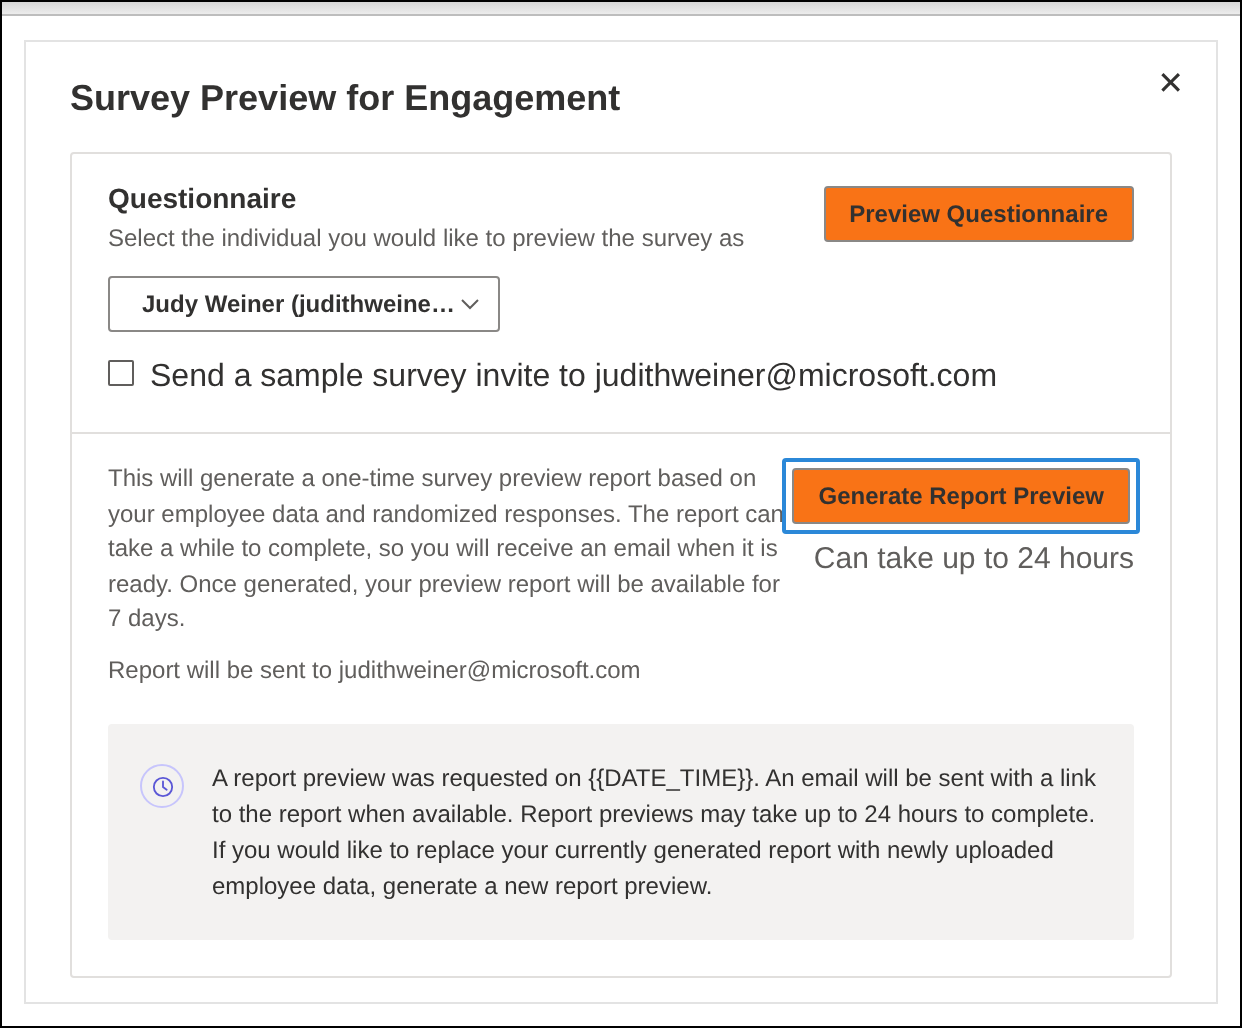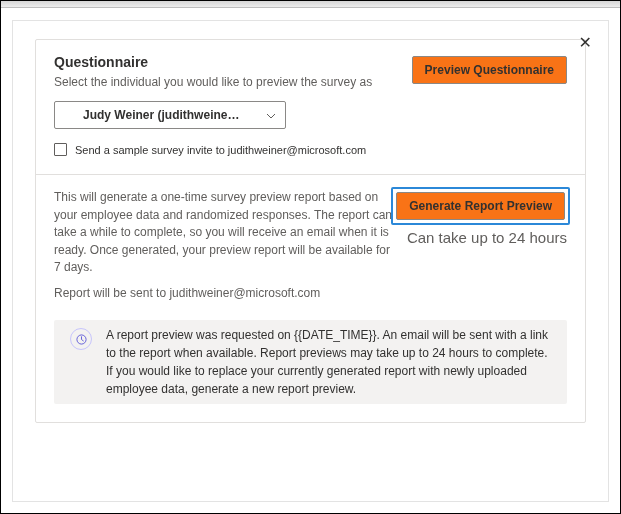--- a/index.html
+++ b/index.html
@@ -115,61 +115,61 @@
       right: 0;
       top: 40px;
       font-size: 15px;
       color: #605e5c;
     }
     .dropdown {
       margin-top: 10px;
       display: inline-flex;
       align-items: center;
       justify-content: space-between;
-      width: 232px;
+      width: 196px;
       border: 1px solid #8a8886;
       border-radius: 2px;
-      padding: 6px 9px 6px 28px;
+      padding: 6px 9px 6px 16px;
       font-size: 12px;
       font-weight: 600;
       color: #323130;
       cursor: pointer;
       background: #fff;
     }
     .dropdown .chevron {
       font-size: 10px;
       color: #605e5c;
     }
     .dropdown .dd-text {
       white-space: nowrap;
       overflow: hidden;
       text-overflow: ellipsis;
       max-width: 160px;
     }
     .checkbox-row {
       margin-top: 14px;
       display: flex;
-      align-items: center;
+      align-items: flex-start;
       gap: 8px;
-      font-size: 11px;
+      font-size: 16px;
       color: #323130;
     }
     .checkbox {
       width: 13px;
       height: 13px;
       border: 1px solid #605e5c;
       border-radius: 1px;
       background: #fff;
       flex-shrink: 0;
     }
     .info-box {
       margin-top: 20px;
       background: #f3f2f1;
       border-radius: 2px;
-      padding: 6px 16px;
+      padding: 18px 16px;
       display: flex;
       gap: 14px;
       align-items: flex-start;
     }
     .info-icon {
       width: 22px;
       height: 22px;
       border: 1px solid #c7c5fc;
       border-radius: 50%;
       display: flex;
@@ -192,20 +192,21 @@
 <body>
 
 <div class="outer">
   <div class="toolbar-strip"></div>
 
   <div class="modal">
     <button class="close-btn">
       <span>✕</span>
     </button>
 
+    <h1 class="modal-title">Survey Preview for Engagement</h1>
 
     <div class="panel">
 
       <div class="section">
         <div class="top-row">
           <h2 class="section-title">Questionnaire</h2>
           <div class="section-desc">Select the individual you would like to preview the survey as</div>
           <button class="btn-primary">Preview Questionnaire</button>
         </div>
 

